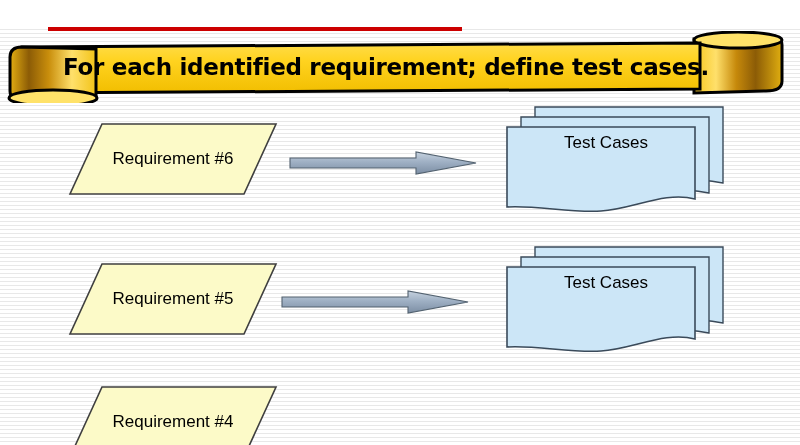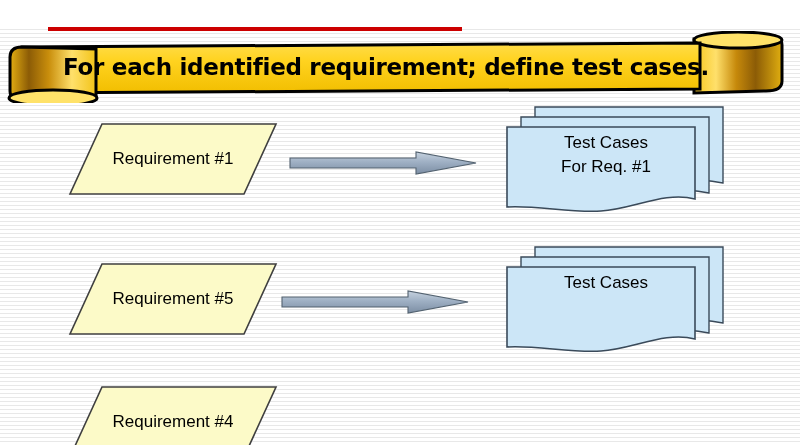--- a/index.html
+++ b/index.html
@@ -170,21 +170,21 @@
         <ellipse cx="53" cy="67" rx="44" ry="8" fill="#FFE269" stroke="#000000" stroke-width="3"></ellipse>
       </g>
     </svg>
     <div class="banner-title">For each identified requirement; define test cases.</div>
   </div>
 
   <div class="req" id="req1">
     <svg width="210" height="74" viewBox="0 0 210 74">
       <polygon points="34,2 208,2 176,72 2,72" fill="#FCFAC8" stroke="#3F3F3F" stroke-width="1.6"></polygon>
     </svg>
-    <div class="req-label">Requirement #1</div>
+    <div class="req-label">Requirement #6</div>
   </div>
 
   <div class="arrow" id="arrow1">
     <svg width="190" height="26" viewBox="0 0 190 26">
       <defs>
         <linearGradient id="arrGrad" x1="0" y1="0" x2="0" y2="1">
           <stop offset="0%" stop-color="#C6D2DF"></stop>
           <stop offset="45%" stop-color="#9FB0C4"></stop>
           <stop offset="100%" stop-color="#7C8EA4"></stop>
         </linearGradient>
@@ -199,21 +199,20 @@
       <path d="M30,2 L218,2 L218,78 Q175,70 130,78 L30,78 Z" fill="#CCE6F7" stroke="#3A4A5A" stroke-width="1.4"></path>
 
       <path d="M16,12 L204,12 L204,88 Q161,80 116,88 L16,88 Z" fill="#CCE6F7" stroke="#3A4A5A" stroke-width="1.4"></path>
 
       <path d="M2,22 L190,22 L190,94
                C160,86 128,104 96,106
                C66,108 30,100 2,102 Z" fill="#CCE6F7" stroke="#3A4A5A" stroke-width="1.6"></path>
     </svg>
     <div class="doc-label">
       <div>Test Cases</div>
-      <div>For Req. #1</div>
     </div>
   </div>
 
   <div class="req" id="req2">
     <svg width="210" height="74" viewBox="0 0 210 74">
       <polygon points="34,2 208,2 176,72 2,72" fill="#FCFAC8" stroke="#3F3F3F" stroke-width="1.6"></polygon>
     </svg>
     <div class="req-label">Requirement #5</div>
   </div>
 

